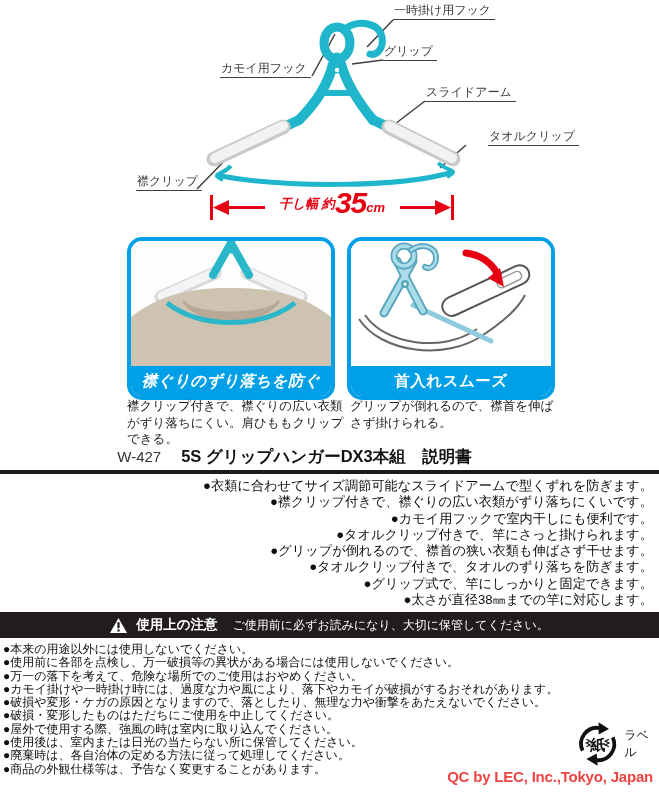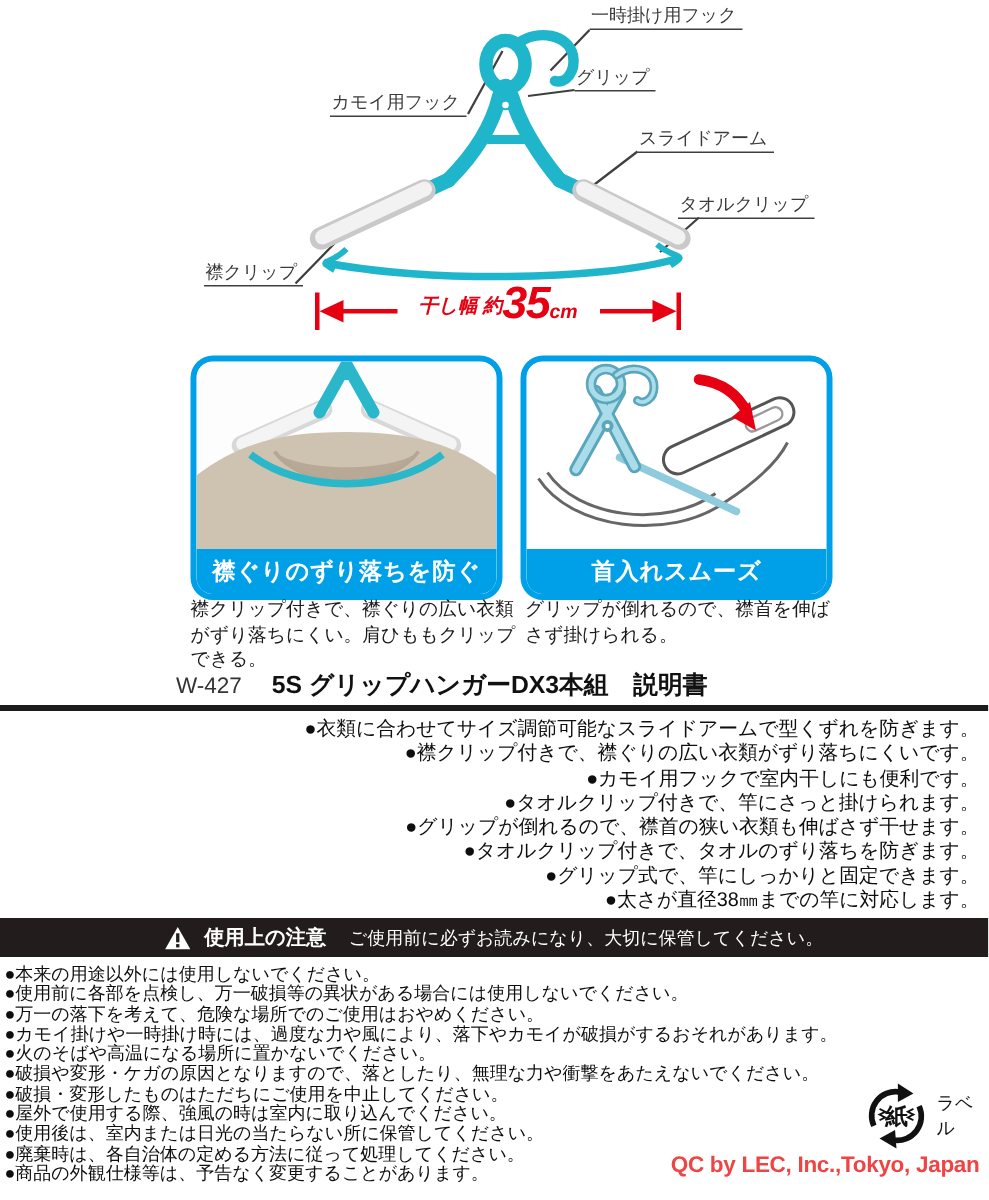--- a/index.html
+++ b/index.html
@@ -9,32 +9,32 @@
 
   
   .diagram{position:absolute;left:0;top:0;width:659px;height:232px;}
   .diagram svg{position:absolute;left:0;top:0;}
   .dlabel{position:absolute;font-size:12px;color:#3a3a3a;white-space:nowrap;
           border-bottom:1.6px solid #3f3f3f;padding:0 4px 2px 1px;line-height:1.2;}
   #lbl-temp{left:393px;top:3px;}
   #lbl-grip{left:383px;top:44px;}
   #lbl-kamoi{left:220px;top:61px;}
   #lbl-slide{left:425px;top:85px;}
-  #lbl-towel{left:452px;top:129px;}
+  #lbl-towel{left:488px;top:129px;}
   #lbl-collar{left:136px;top:174px;}
   .dim-text{position:absolute;left:263px;top:188px;width:138px;display:flex;
             justify-content:center;align-items:flex-end;color:#e60012;font-weight:bold;font-style:italic;}
   .dim-prefix{font-size:13px;padding-bottom:5px;}
   .dim-value{font-size:30px;line-height:1;letter-spacing:-1px;}
   .dim-unit{font-size:13px;padding-bottom:3px;}
 
   
   .feature-box{position:absolute;top:237px;width:208px;height:163px;background:#fff;
                border:4px solid #00a0e9;border-radius:15px;overflow:hidden;box-sizing:border-box;}
-  .feature-box.fb-left{left:127px;}
+  .feature-box.fb-left{left:127px;font-style:italic;}
   .feature-box.fb-right{left:347px;}
   .feature-box svg.fimg{position:absolute;left:0;top:0;}
   .fbar{position:absolute;left:0;right:0;bottom:0;height:30px;background:#00a0e9;
         color:#fff;font-weight:bold;font-size:15.5px;display:flex;align-items:center;
         justify-content:center;letter-spacing:0.5px;}
   .fcaption{position:absolute;top:398px;font-size:12.5px;line-height:1.32;color:#1b1b1b;}
   .fcaption.fc-left{left:127px;width:222px;}
   .fcaption.fc-right{left:350px;width:215px;}
 
   
@@ -213,21 +213,20 @@
   <div class="caution-list">
 
       <div class="li">●本来の用途以外には使用しないでください。</div>
 
       <div class="li">●使用前に各部を点検し、万一破損等の異状がある場合には使用しないでください。</div>
 
       <div class="li">●万一の落下を考えて、危険な場所でのご使用はおやめください。</div>
 
       <div class="li">●カモイ掛けや一時掛け時には、過度な力や風により、落下やカモイが破損がするおそれがあります。</div>
 
-      <div class="li">●火のそばや高温になる場所に置かないでください。</div>
 
       <div class="li">●破損や変形・ケガの原因となりますので、落としたり、無理な力や衝撃をあたえないでください。</div>
 
       <div class="li">●破損・変形したものはただちにご使用を中止してください。</div>
 
       <div class="li">●屋外で使用する際、強風の時は室内に取り込んでください。</div>
 
       <div class="li">●使用後は、室内または日光の当たらない所に保管してください。</div>
 
       <div class="li">●廃棄時は、各自治体の定める方法に従って処理してください。</div>

